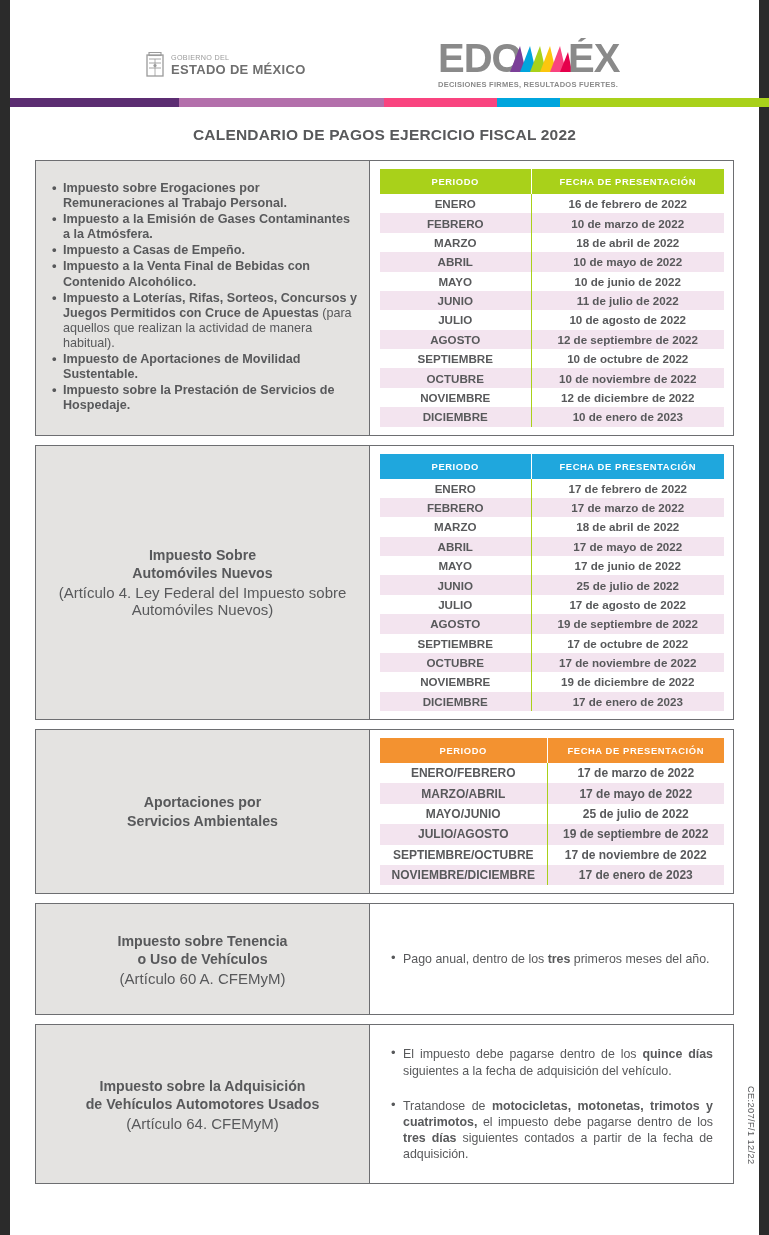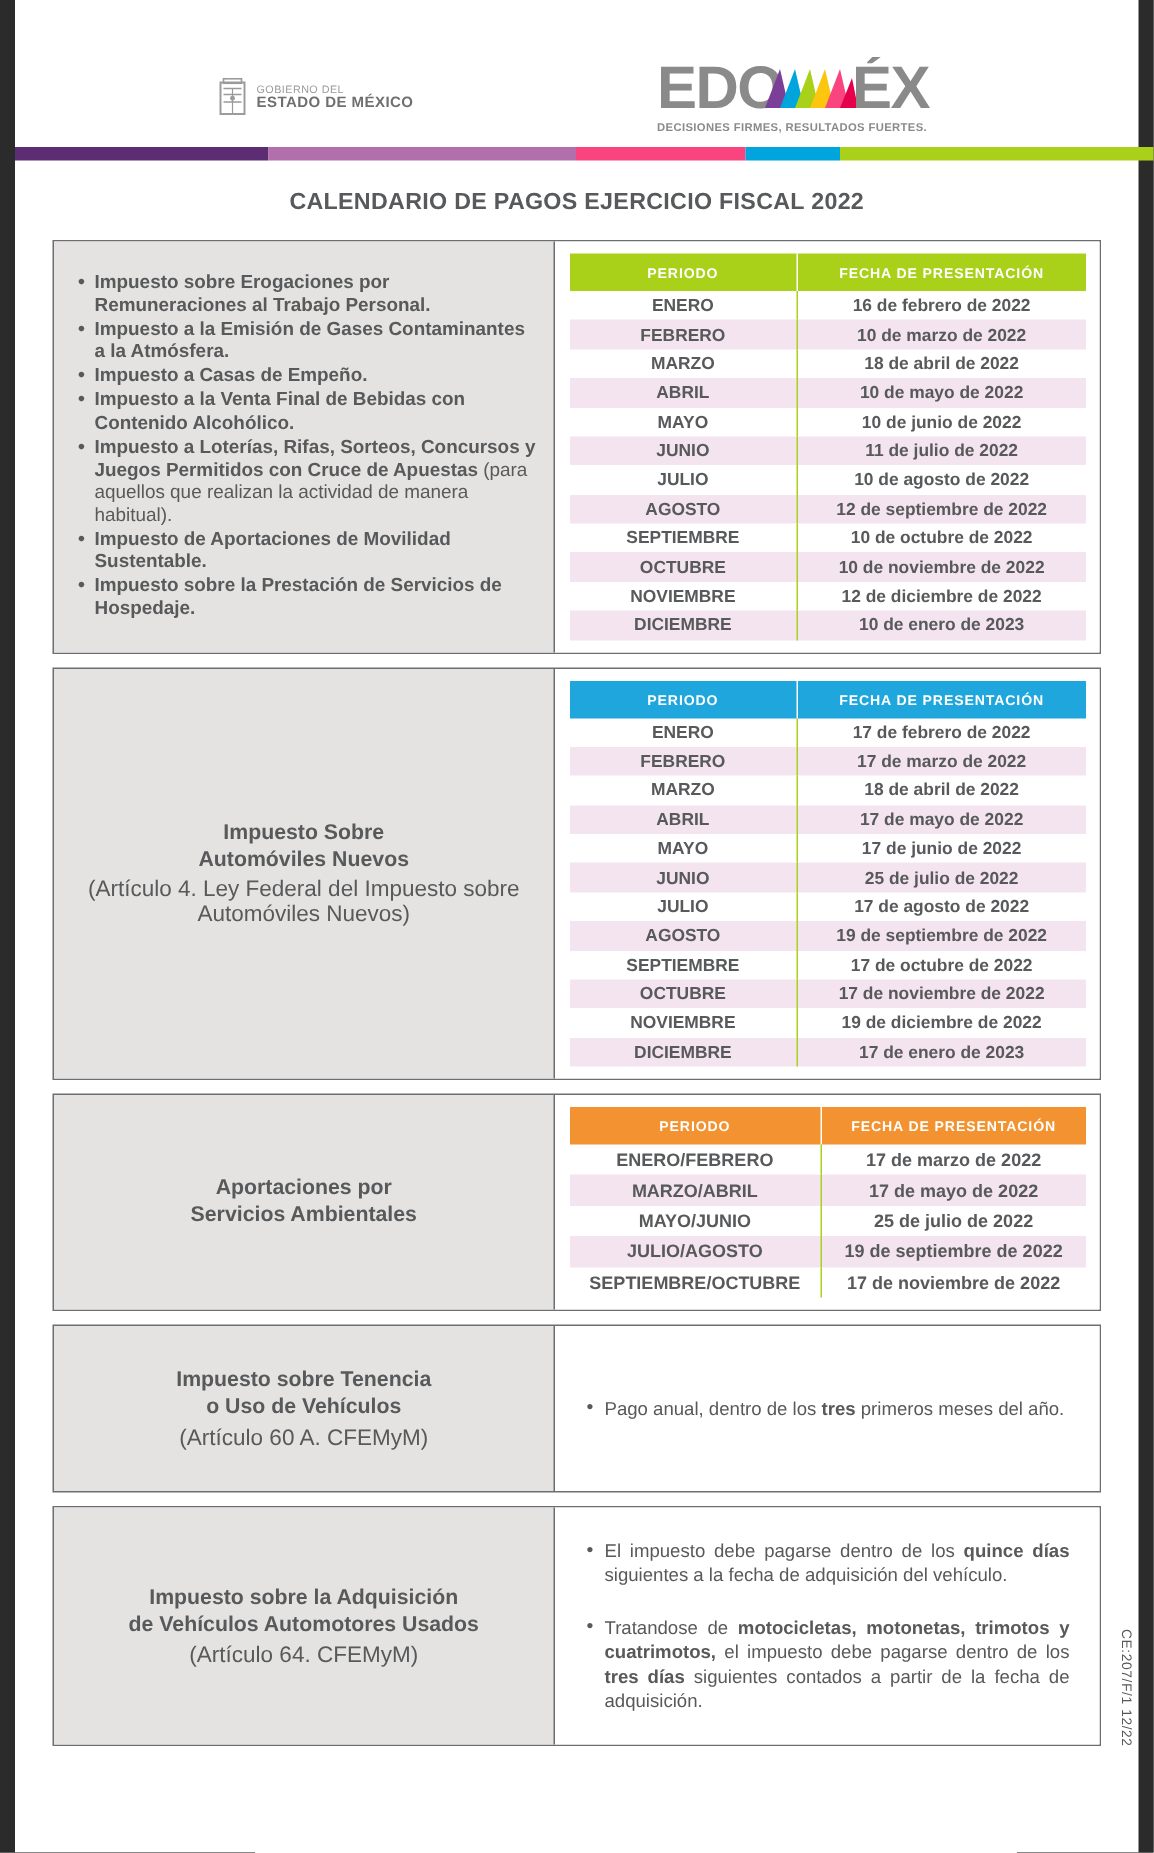--- a/index.html
+++ b/index.html
@@ -44,21 +44,21 @@
     line-height: 1.0;
     color: #8d8d8d;
   }
   .gob-text .l1 {
     font-size: 7.2px;
     letter-spacing: 0.3px;
     color: #9a9a9a;
     display: block;
   }
   .gob-text .l2 {
-    font-size: 10px;
+    font-size: 13px;
     font-weight: bold;
     letter-spacing: 0.3px;
     color: #6f6f6f;
     display: block;
     margin-top: 1px;
   }
   .edomex {
     position: absolute;
     left: 428px;
     top: 38px;
@@ -480,20 +480,24 @@
                 <td>25 de julio de 2022</td>
               </tr>
               <tr class="alt">
                 <td class="c-per">JULIO/AGOSTO</td>
                 <td>19 de septiembre de 2022</td>
               </tr>
               <tr>
                 <td class="c-per">SEPTIEMBRE/OCTUBRE</td>
                 <td>17 de noviembre de 2022</td>
               </tr>
+              <tr class="alt">
+                <td class="c-per">NOVIEMBRE/DICIEMBRE</td>
+                <td>17 de enero de 2023</td>
+              </tr>
             </tbody>
         </table>
       </div>
     </div>
 
     <div class="section" style="min-height:110px">
       <div class="sec-left">
         <div class="sec-head">
           <span class="hl">Impuesto sobre Tenencia</span>
           <span class="hl">o Uso de Vehículos</span>

